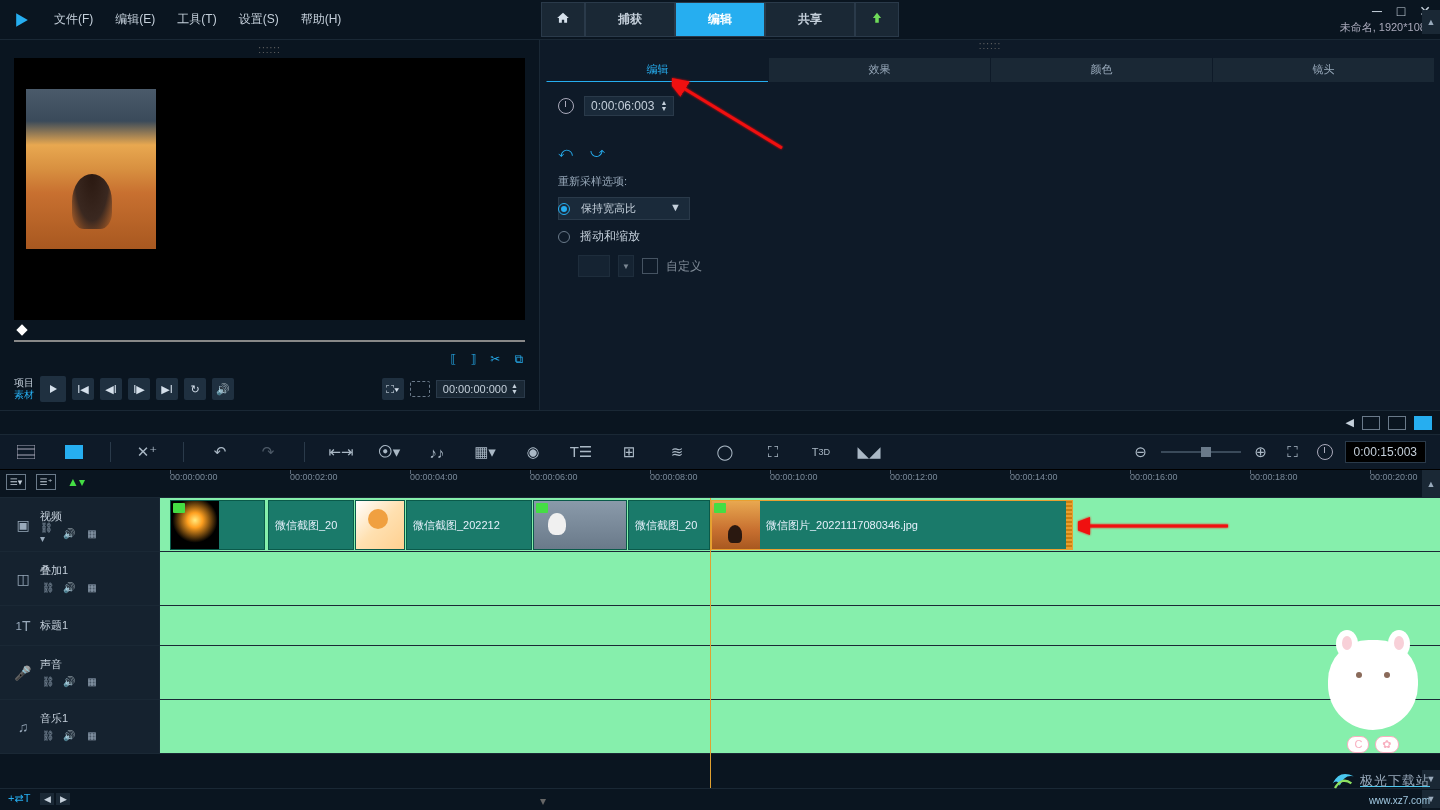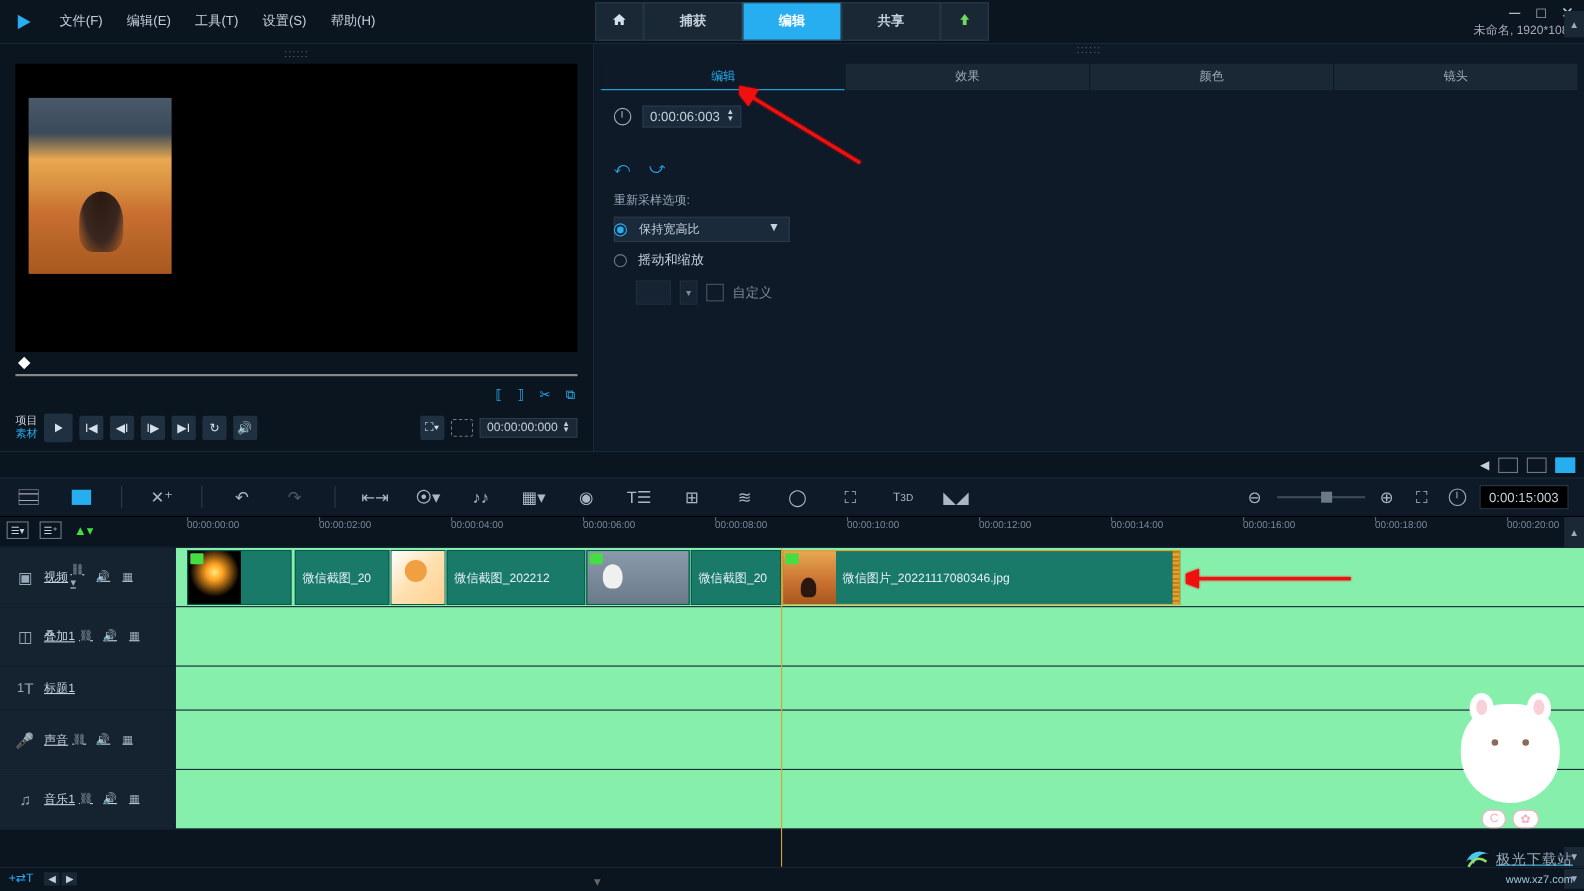--- a/index.html
+++ b/index.html
@@ -52,21 +52,21 @@
 .clock-icon { width: 16px; height: 16px; border: 1.5px solid #aab; border-radius: 50%; position: relative; }
 .clock-icon::after { content: ""; position: absolute; top: 2px; left: 6px; width: 1px; height: 6px; background: #aab; }
 .dur-input { background: #1a2a3a; border: 1px solid #2a3a4a; padding: 2px 6px; font-family: monospace; font-size: 12px; display: flex; align-items: center; gap: 6px; }
 .flip-btns { display: flex; gap: 12px; margin: 8px 0 14px; }
 .flip-btn { width: 20px; height: 16px; color: #26aef0; font-size: 14px; cursor: pointer; }
 .section-label { font-size: 11px; color: #9ab; margin-bottom: 8px; }
 .radio-row { display: flex; align-items: center; gap: 10px; margin-bottom: 8px; }
 .radio { width: 12px; height: 12px; border: 1.5px solid #6a7a8a; border-radius: 50%; position: relative; }
 .radio.on { border-color: #26aef0; }
 .radio.on::after { content: ""; position: absolute; top: 2px; left: 2px; width: 6px; height: 6px; background: #26aef0; border-radius: 50%; }
-.combo { background: #1a2a3a; border: 1px solid #2a3a4a; padding: 3px 8px; width: 160px; display: flex; justify-content: space-between; font-size: 11px; margin-left: -22px; }
+.combo { background: #1a2a3a; border: 1px solid #2a3a4a; padding: 3px 8px; width: 132px; display: flex; justify-content: space-between; font-size: 11px; margin-left: -22px; }
 .ratio-opt { padding-left: 22px; }
 .custom-row { display: flex; align-items: center; gap: 8px; margin-top: 10px; margin-left: 20px; opacity: 0.6; }
 .swatch-box { width: 32px; height: 22px; background: #1a2a3a; border: 1px solid #2a3a4a; }
 .dd-small { width: 16px; height: 22px; background: #1a2a3a; border: 1px solid #2a3a4a; display: flex; align-items: center; justify-content: center; font-size: 8px; }
 .crop-ic { width: 16px; height: 16px; border: 1.5px solid #6a7a8a; }
 
 
 .red-arrow { position: absolute; pointer-events: none; }
 .red-arrow svg { filter: drop-shadow(0 0 1px #f00); }
 
@@ -93,21 +93,21 @@
 .ruler-ticks { flex: 1; position: relative; font-size: 9px; color: #7a8a9a; font-family: monospace; }
 .tick { position: absolute; top: 2px; }
 .tick::before { content: ""; position: absolute; top: -2px; left: 0; width: 1px; height: 4px; background: #5a6a7a; }
 
 
 .tracks { background: #0a1520; position: relative; height: 290px; overflow: hidden; }
 .track { display: flex; height: 54px; border-bottom: 1px solid #1a2835; }
 .track.thin { height: 40px; }
 .track-head { width: 160px; background: #15222f; border-right: 1px solid #1a2835; display: flex; align-items: center; padding: 0 6px; gap: 0; }
 .track-type-ic { width: 34px; display: flex; align-items: center; justify-content: center; color: #9ab; font-size: 14px; }
-.track-info { flex: 1; display: flex; flex-direction: row; gap: 2px; text-decoration: underline; }
+.track-info { flex: 1; display: flex; flex-direction: column; gap: 2px; }
 .track-name { font-size: 11px; color: #c5d0db; }
 .track-ctrls { display: flex; gap: 6px; }
 .tc-btn { width: 16px; height: 14px; font-size: 10px; color: #9ab; cursor: pointer; display: flex; align-items: center; justify-content: center; }
 .track-lane { flex: 1; position: relative; background: #86efac; }
 
 
 .clip { position: absolute; top: 2px; height: 50px; background: #1a7a6a; border: 1px solid #0a5a4a; display: flex; align-items: center; overflow: hidden; }
 .clip-thumb { width: 48px; height: 100%; background: #2a2a2a; flex-shrink: 0; }
 .clip-label { padding: 0 6px; font-size: 11px; color: #e5f0fb; white-space: nowrap; overflow: hidden; }
 .clip.selected { border: 1px solid #e8a030; }

